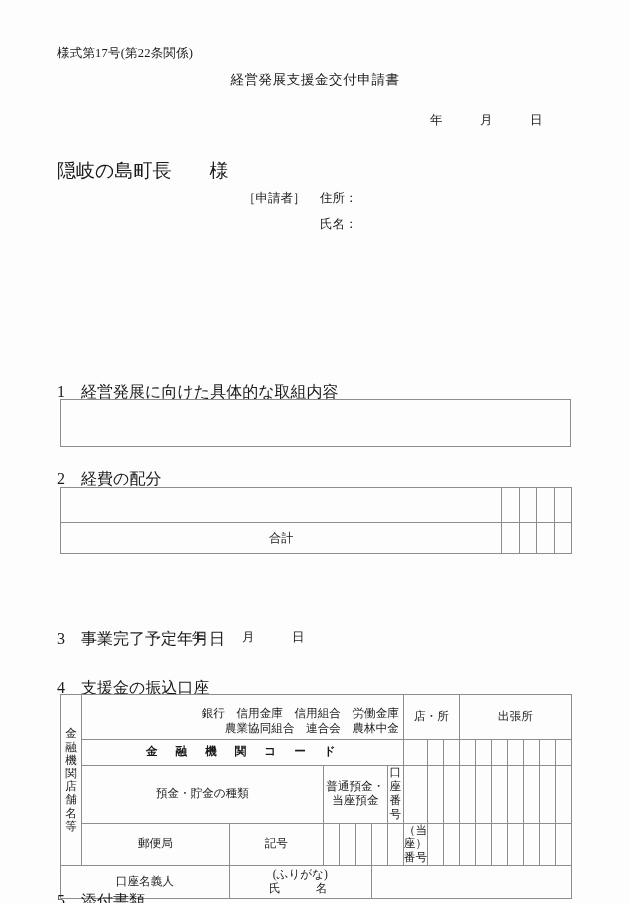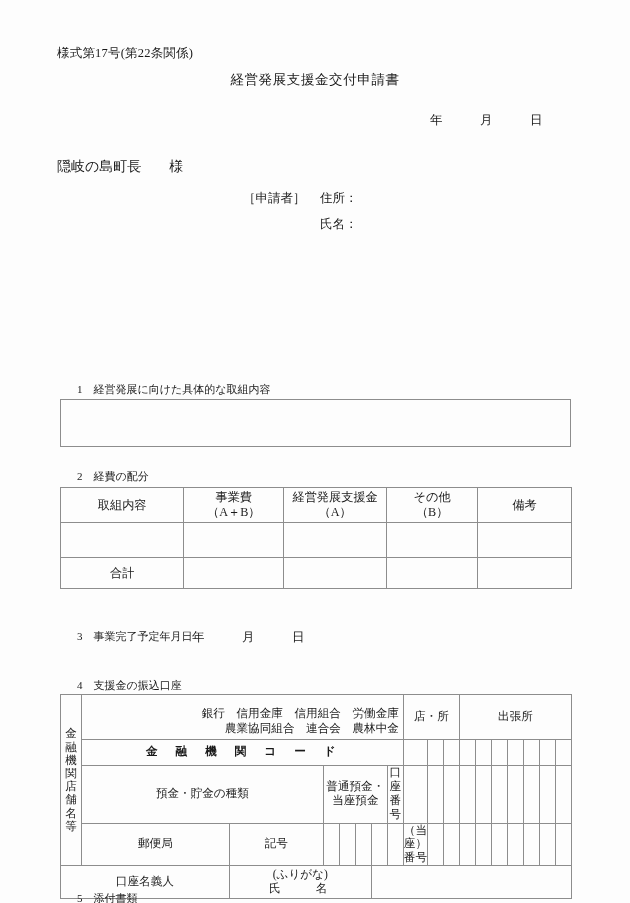--- a/index.html
+++ b/index.html
@@ -41,21 +41,21 @@
     font-size: 13.5px;
     letter-spacing: 0.6px;
   }
   .date-line-top {
     left: 430px; top: 112px;
     font-size: 12.5px;
     white-space: pre;
   }
   .addressee {
     left: 57px; top: 158px;
-    font-size: 14px;
+    font-size: 19px;
     white-space: pre;
   }
   .applicant-label {
     left: 243px; top: 190px;
     font-size: 12.5px;
     white-space: nowrap;
   }
   .applicant-addr {
     left: 320px; top: 190px;
     font-size: 12.5px;
@@ -76,23 +76,22 @@
     left: 57px; top: 292px;
     width: 516px;
     font-size: 12.4px;
     line-height: 1.62;
     text-align: justify;
     text-indent: 1em;
   }
 
   
   .sec-head {
-    font-size: 11px;
-    white-space: pre;
-    margin-left: 20px;
+    font-size: 16px;
+    white-space: pre;
   }
   .s1-head { left: 57px; top: 382px; }
   .s2-head { left: 57px; top: 469px; }
   .s3-head { left: 57px; top: 629px; }
   .s4-head { left: 57px; top: 678px; }
   .s5-head { left: 57px; top: 891px; }
 
   
   .free-box {
     left: 60px; top: 399px;
@@ -195,36 +194,20 @@
     <div class="abs applicant-addr">住所：</div>
     <div class="abs applicant-name">氏名：</div>
 
 
     <div class="abs sec-head s1-head">1　経営発展に向けた具体的な取組内容</div>
     <div class="abs free-box"></div>
 
     <div class="abs sec-head s2-head">2　経費の配分</div>
     <table class="abs" id="expense-table">
       <tbody>
-          <tr>
-        <th class="c-torikumi">取組内容</th>
-        <th class="c-jigyohi">
-          <div>事業費</div>
-          <div>（A＋B）</div>
-        </th>
-        <th class="c-shien">
-          <div>経営発展支援金</div>
-          <div>（A）</div>
-        </th>
-        <th class="c-sonota">
-          <div>その他</div>
-          <div>（B）</div>
-        </th>
-        <th class="c-biko">備考</th>
-      </tr>
       <tr>
         <td class="blank-row"></td>
         <td class="blank-row"></td>
         <td class="blank-row"></td>
         <td class="blank-row"></td>
         <td class="blank-row"></td>
       </tr>
       <tr>
         <td class="total-row">合計</td>
         <td class="total-row"></td>

